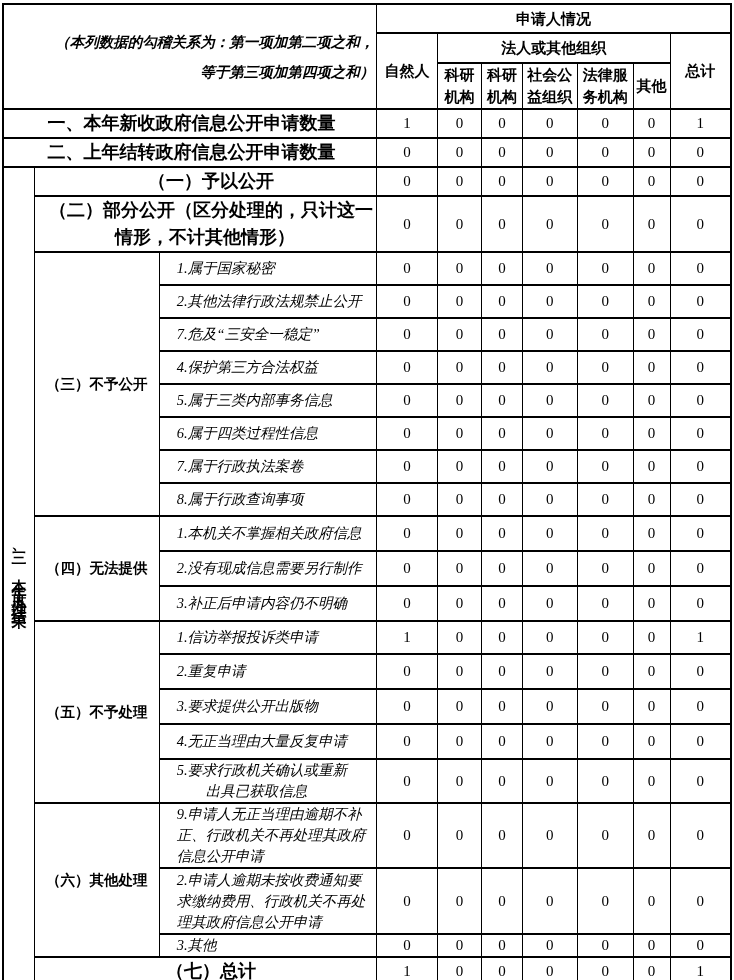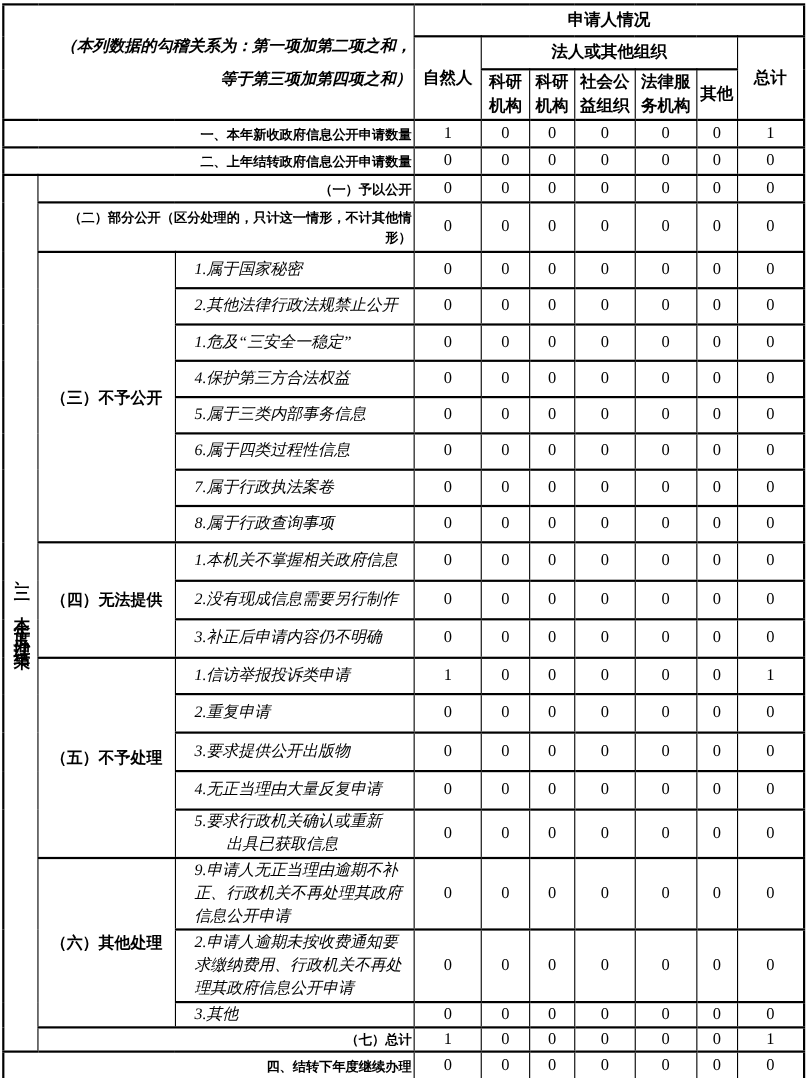--- a/index.html
+++ b/index.html
@@ -35,22 +35,22 @@
     font-family: "Liberation Serif", serif;
     font-style: italic;
     font-weight: bold;
     font-size: 14.5px;
     text-align: right;
     line-height: 30px;
   }
   .lbl {
     font-family: "Liberation Sans", sans-serif;
     font-weight: bold;
-    font-size: 12px;
-    text-align: right;
+    font-size: 18px;
+    text-align: center;
     padding-left: 5px;
     line-height: 1.5;
     margin-top: 12px;
   }
   .ind {
     padding-left: 1px;
     text-indent: 12px;
   }
   .glbl {
     font-family: "Liberation Sans", sans-serif;
@@ -196,21 +196,21 @@
     <td class="kai">2.其他法律行政法规禁止公开</td>
   <td class="num">0</td>
         <td class="num">0</td>
         <td class="num">0</td>
         <td class="num">0</td>
         <td class="num">0</td>
         <td class="num">0</td>
         <td class="num">0</td>
       </tr>
   <tr class="r33">
-    <td class="kai">1.危及“三安全一稳定”</td>
+    <td class="kai">7.危及“三安全一稳定”</td>
   <td class="num">0</td>
         <td class="num">0</td>
         <td class="num">0</td>
         <td class="num">0</td>
         <td class="num">0</td>
         <td class="num">0</td>
         <td class="num">0</td>
       </tr>
   <tr class="r33">
     <td class="kai">4.保护第三方合法权益</td>

